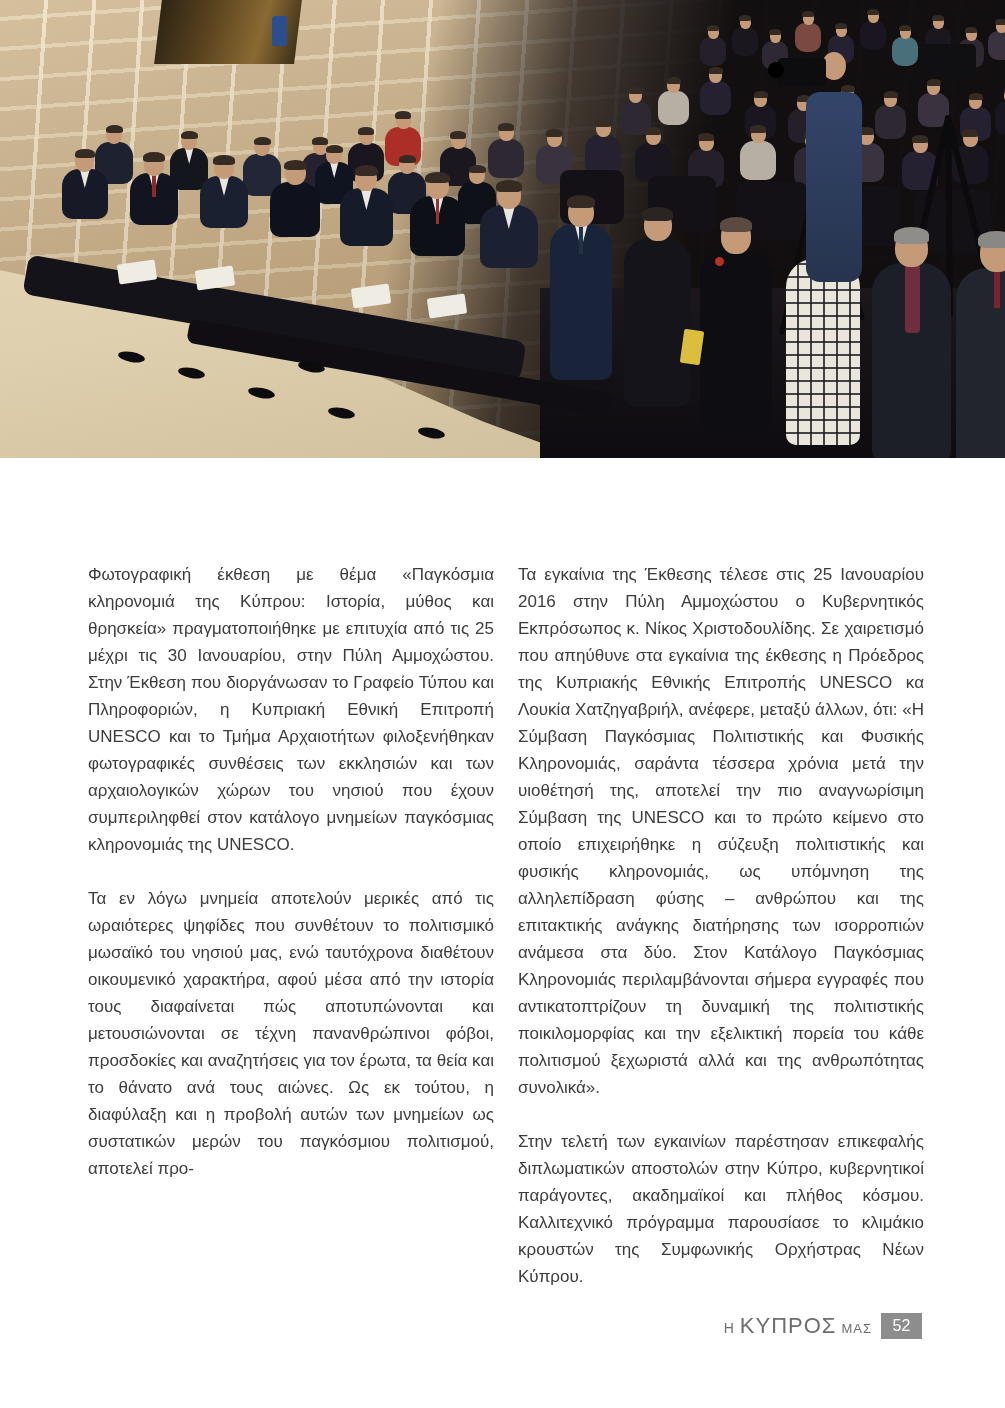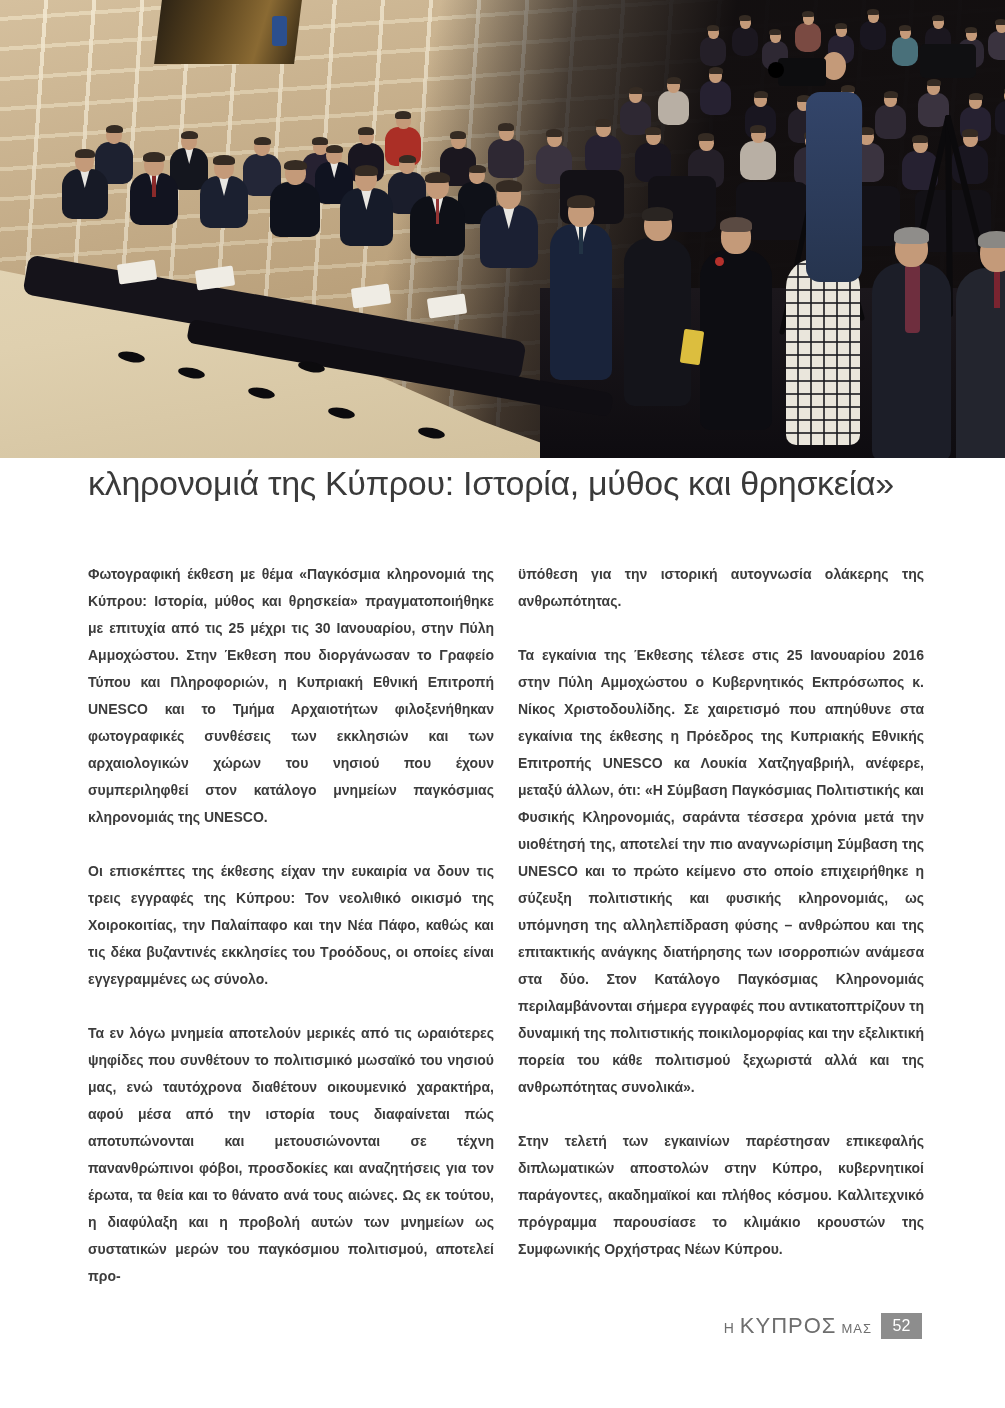--- a/index.html
+++ b/index.html
@@ -30,23 +30,22 @@
   
   .title{
     position:absolute;left:88px;top:462px;width:870px;margin:0;
     font-size:34px;line-height:43px;font-weight:400;color:#3a3a3a;letter-spacing:-.3px;
   }
   .title span{display:block;}
   
   .columns{position:absolute;left:88px;top:561px;width:836px;display:flex;gap:24px;}
   .col{width:406px;}
   .col p{
-    margin:0 0 27px;font-size:14px;line-height:27px;color:#3c3c3c;
+    margin:0 0 27px;font-size:17px;line-height:27px;color:#3c3c3c;
     text-align:justify;
-    font-weight:bold;
   }
   .col p:last-child{margin-bottom:0;}
   
   .footer{position:absolute;top:1313px;right:83px;display:flex;align-items:center;gap:9px;}
   .mag{color:#6e6e6e;display:flex;align-items:baseline;gap:5px;letter-spacing:1px;}
   .mag-h{font-size:14px;}
   .mag-name{font-size:22px;}
   .mag-mas{font-size:13px;}
   .badge{
     width:41px;height:26px;background:#8d8d8d;color:#ffffff;
@@ -377,31 +376,28 @@
       <div style="position: absolute; left: 428px; top: 296px; width: 38px; height: 20px; background: rgb(239, 236, 228); transform: rotate(-8deg); z-index: 3; border-radius: 2px;"></div>
       <div style="position: absolute; left: 682px; top: 330px; width: 20px; height: 34px; background: rgb(220, 190, 62); transform: rotate(8deg); z-index: 3; border-radius: 2px;"></div>
       <div style="position: absolute; left: 806px; top: 92px; width: 56px; height: 190px; z-index: 3; background: linear-gradient(rgb(51, 69, 106), rgb(38, 52, 78)); border-radius: 14px;"></div>
       <div style="position: absolute; left: 822px; top: 52px; width: 24px; height: 28px; border-radius: 50%; background: rgb(196, 154, 121); z-index: 3;"></div>
       <div style="position: absolute; left: 778px; top: 58px; width: 48px; height: 28px; background: rgb(13, 13, 15); border-radius: 4px; z-index: 3;"></div>
       <div style="position: absolute; left: 768px; top: 62px; width: 16px; height: 16px; border-radius: 50%; background: rgb(0, 0, 0); z-index: 3;"></div>
       <div style="position: absolute; left: 920px; top: 44px; width: 56px; height: 34px; background: rgb(16, 16, 18); border-radius: 5px; z-index: 2;"></div>
     </div>
 
   <h1 class="title">
-    <span>κληρονομιά της Κύπρου: Ιστορία, μύθος και θρησκεία»</span>
   </h1>
 
   <div class="columns">
     <div class="col">
         <p>Φωτογραφική έκθεση με θέμα «Παγκόσμια κληρονομιά της Κύπρου: Ιστορία, μύθος και θρησκεία» πραγματοποιήθηκε με επιτυχία από τις 25 μέχρι τις 30 Ιανουαρίου, στην Πύλη Αμμοχώστου. Στην Έκθεση που διοργάνωσαν το Γραφείο Τύπου και Πληροφοριών, η Κυπριακή Εθνική Επιτροπή UNESCO και το Τμήμα Αρχαιοτήτων φιλοξενήθηκαν φωτογραφικές συνθέσεις των εκκλησιών και των αρχαιολογικών χώρων του νησιού που έχουν συμπεριληφθεί στον κατάλογο μνημείων παγκόσμιας κληρονομιάς της UNESCO.</p>
-        <p>Οι επισκέπτες της έκθεσης είχαν την ευκαιρία να δουν τις τρεις εγγραφές της Κύπρου: Τον νεολιθικό οικισμό της Χοιροκοιτίας, την Παλαίπαφο και την Νέα Πάφο, καθώς και τις δέκα βυζαντινές εκκλησίες του Τροόδους, οι οποίες είναι εγγεγραμμένες ως σύνολο.</p>
         <p>Τα εν λόγω μνημεία αποτελούν μερικές από τις ωραιότερες ψηφίδες που συνθέτουν το πολιτισμικό μωσαϊκό του νησιού μας, ενώ ταυτόχρονα διαθέτουν οικουμενικό χαρακτήρα, αφού μέσα από την ιστορία τους διαφαίνεται πώς αποτυπώνονται και μετουσιώνονται σε τέχνη πανανθρώπινοι φόβοι, προσδοκίες και αναζητήσεις για τον έρωτα, τα θεία και το θάνατο ανά τους αιώνες. Ως εκ τούτου, η διαφύλαξη και η προβολή αυτών των μνημείων ως συστατικών μερών του παγκόσμιου πολιτισμού, αποτελεί προ-</p>
       </div>
     <div class="col">
-        <p>ϋπόθεση για την ιστορική αυτογνωσία ολάκερης της ανθρωπότητας.</p>
         <p>Τα εγκαίνια της Έκθεσης τέλεσε στις 25 Ιανουαρίου 2016 στην Πύλη Αμμοχώστου ο Κυβερνητικός Εκπρόσωπος κ. Νίκος Χριστοδουλίδης. Σε χαιρετισμό που απηύθυνε στα εγκαίνια της έκθεσης η Πρόεδρος της Κυπριακής Εθνικής Επιτροπής UNESCO κα Λουκία Χατζηγαβριήλ, ανέφερε, μεταξύ άλλων, ότι: «Η Σύμβαση Παγκόσμιας Πολιτιστικής και Φυσικής Κληρονομιάς, σαράντα τέσσερα χρόνια μετά την υιοθέτησή της, αποτελεί την πιο αναγνωρίσιμη Σύμβαση της UNESCO και το πρώτο κείμενο στο οποίο επιχειρήθηκε η σύζευξη πολιτιστικής και φυσικής κληρονομιάς, ως υπόμνηση της αλληλεπίδραση φύσης – ανθρώπου και της επιτακτικής ανάγκης διατήρησης των ισορροπιών ανάμεσα στα δύο. Στον Κατάλογο Παγκόσμιας Κληρονομιάς περιλαμβάνονται σήμερα εγγραφές που αντικατοπτρίζουν τη δυναμική της πολιτιστικής ποικιλομορφίας και την εξελικτική πορεία του κάθε πολιτισμού ξεχωριστά αλλά και της ανθρωπότητας συνολικά».</p>
         <p>Στην τελετή των εγκαινίων παρέστησαν επικεφαλής διπλωματικών αποστολών στην Κύπρο, κυβερνητικοί παράγοντες, ακαδημαϊκοί και πλήθος κόσμου. Καλλιτεχνικό πρόγραμμα παρουσίασε το κλιμάκιο κρουστών της Συμφωνικής Ορχήστρας Νέων Κύπρου.</p>
       </div>
   </div>
 
   <div class="footer">
     <div class="mag">
       <span class="mag-h">Η</span>
       <span class="mag-name">ΚΥΠΡΟΣ</span>
       <span class="mag-mas">ΜΑΣ</span>

